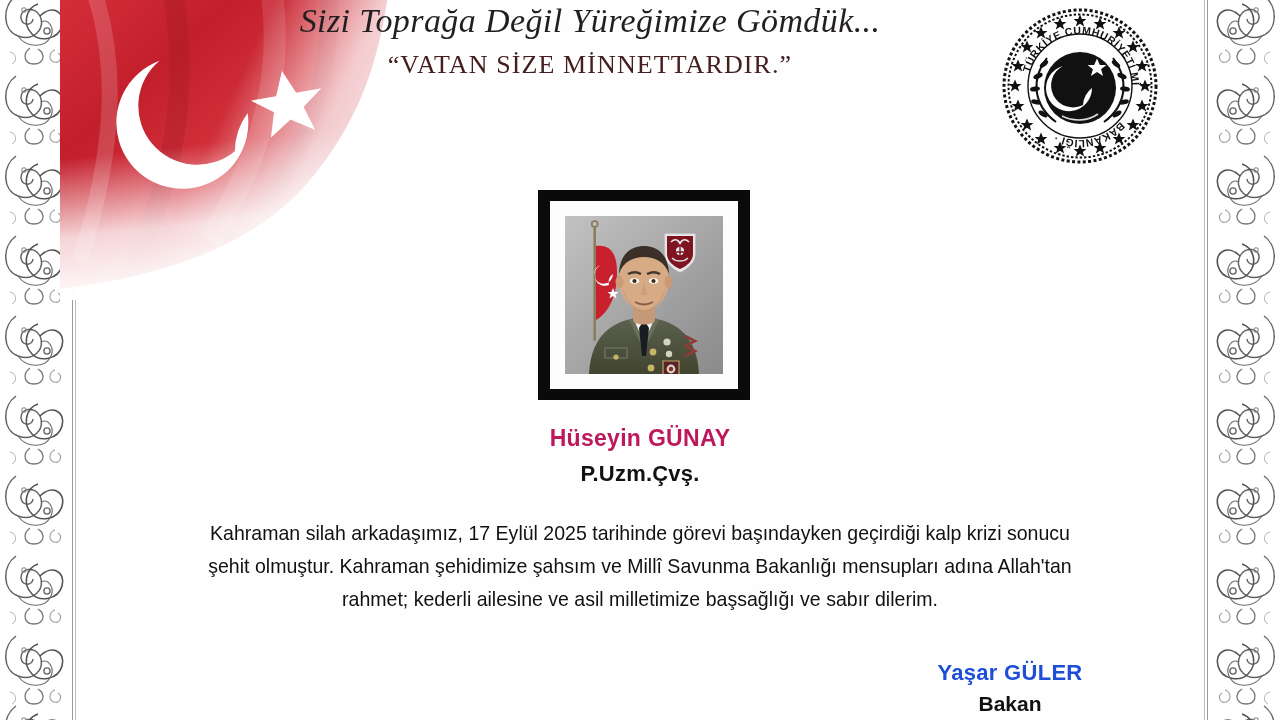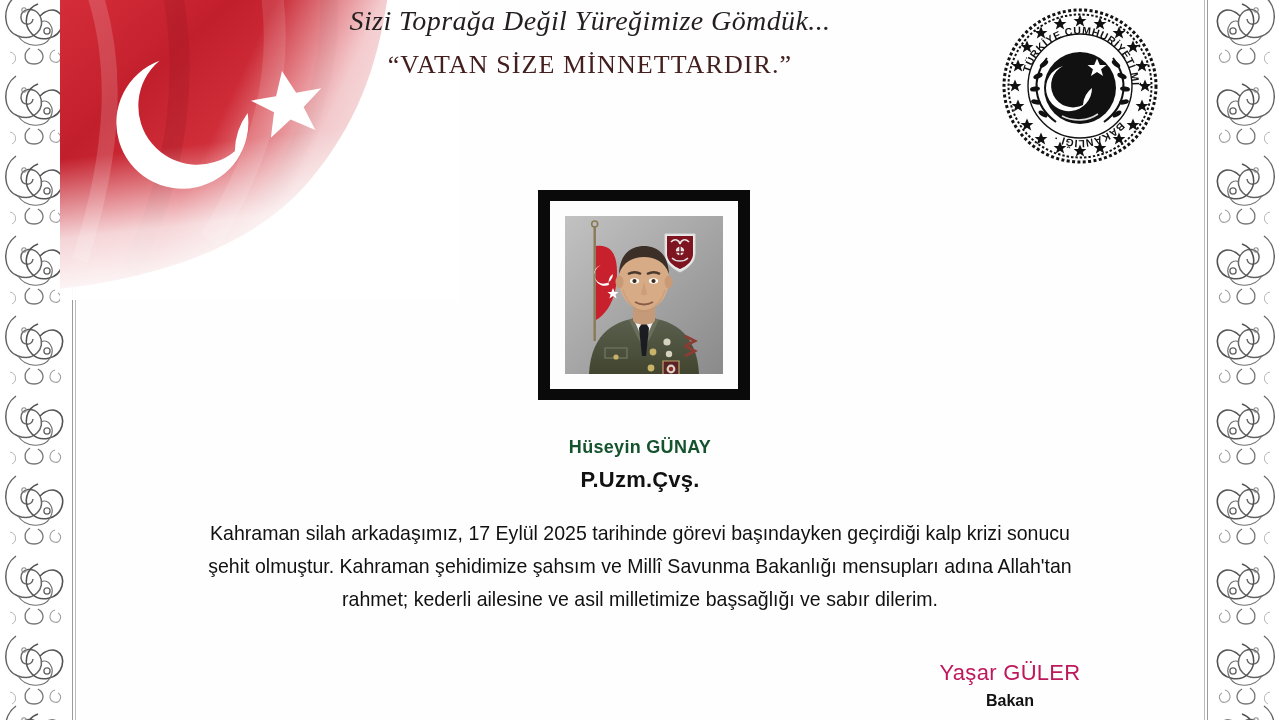--- a/index.html
+++ b/index.html
@@ -25,54 +25,54 @@
   .flag-wrap svg{display:block;}
 
   
   .emblem{position:absolute;left:1000px;top:6px;width:160px;height:160px;}
   .emblem svg{display:block;}
 
   
   .headline{position:absolute;left:180px;top:0px;width:820px;text-align:center;}
   .hl1{
     font-family:"Liberation Serif",serif;
-    font-style:italic;font-size:28px;color:#231f20;
+    font-style:italic;font-size:34px;color:#231f20;
     letter-spacing:.4px;line-height:34px;margin-top:4px;
     white-space:nowrap;
   }
   .hl2{
     font-family:"Liberation Serif",serif;
     font-size:26px;color:#43201f;letter-spacing:1.1px;
     line-height:32px;margin-top:11px;white-space:nowrap;
   }
 
   
   .portrait{position:absolute;left:538px;top:190px;width:212px;height:210px;
             background:#0a0a0a;padding:0;box-sizing:border-box;}
   .portrait .mat{position:absolute;left:12px;top:11px;right:12px;bottom:11px;background:#fdfdfd;}
   .portrait .photo{position:absolute;left:27px;top:26px;width:158px;height:158px;overflow:hidden;
                    background:linear-gradient(135deg,#b9b9b9 0%,#a2a2a2 45%,#8d8d8d 100%);}
   .portrait .photo svg{display:block;}
 
   
   .nameblk{position:absolute;left:440px;top:425px;width:400px;text-align:center;}
-  .nm{font-size:18px;font-weight:bold;color:#14532d;letter-spacing:.3px;margin-top:12px;}
+  .nm{font-size:23px;font-weight:bold;color:#be185d;letter-spacing:.3px;}
   .rk{font-size:22px;font-weight:bold;color:#111;margin-top:9px;letter-spacing:.2px;}
 
   
   .body{position:absolute;left:120px;top:516px;width:1040px;text-align:center;
         font-size:21px;line-height:33px;color:#111;
         font-family:"Liberation Sans",sans-serif;
         transform:scaleX(.93);transform-origin:center top;}
   .body p{margin:0;}
 
   
   .sign{position:absolute;left:860px;top:660px;width:300px;text-align:center;}
-  .sg1{font-size:22px;font-weight:normal;color:#be185d;letter-spacing:.3px;}
-  .sg2{font-size:16px;font-weight:bold;color:#111;margin-top:6px;}
+  .sg1{font-size:22px;font-weight:bold;color:#1d4ed8;letter-spacing:.3px;}
+  .sg2{font-size:21px;font-weight:bold;color:#111;margin-top:6px;}
 </style>
 </head>
 <body>
 
 <div class="page">
 
   <div class="band left">
     <svg width="78" height="720" viewBox="0 0 78 720" xmlns="http://www.w3.org/2000/svg">
       <defs>
         <g id="swirl">

